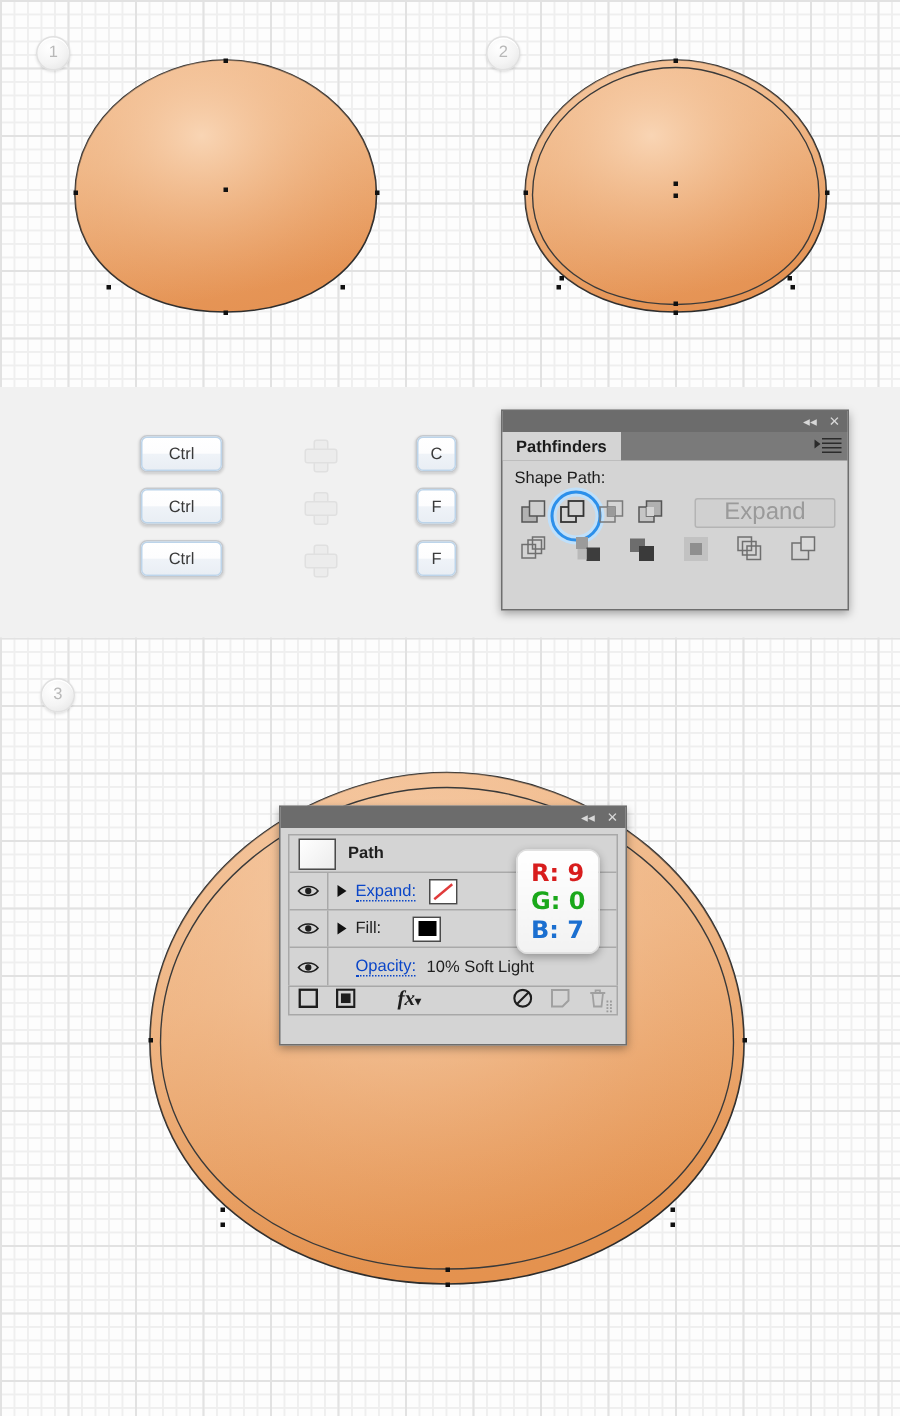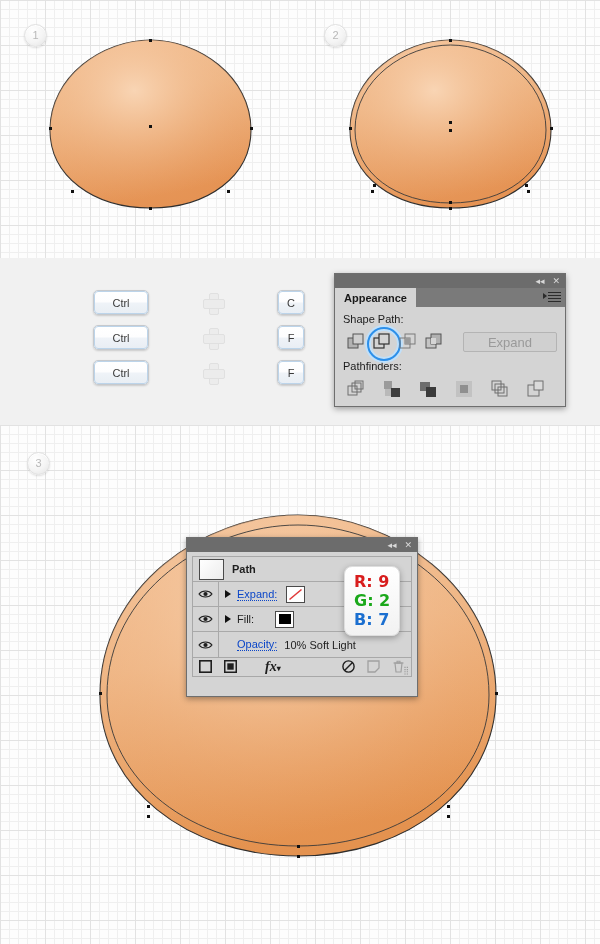--- a/index.html
+++ b/index.html
@@ -124,21 +124,21 @@
     content: ""; position: absolute; left: 50%; top: 50%;
     width: 30px; height: 30px; margin: -15px 0 0 -15px;
     border-radius: 50%; border: 2px solid #2b90ec;
     box-shadow: 0 0 0 2px #bfe0fb, inset 0 0 0 2px #bfe0fb;
   }
   .expand-btn {
     width: 94px; height: 20px; margin-left: 16px;
     border: 1px solid #b4b4b4; border-radius: 2px;
     background: #d0d0d0; color: #9a9a9a;
     display: flex; align-items: center; justify-content: center;
-    font-size: 13px;
+    font-size: 16px;
   }
 
   
   .ap-list { background: #d4d4d4; border: 1px solid #a8a8a8; border-bottom: none; }
   .ap-row {
     display: flex; align-items: center; height: 25px;
     border-bottom: 1px solid #a9a9a9;
   }
   .ap-eye {
     width: 26px; display: flex; align-items: center; justify-content: center;
@@ -328,21 +328,21 @@
 
   <div class="ai-panel" id="pathfinder" style="left:334px; top:273px; width:232px; height:134px;">
 
     <div class="panel-titlebar">
       <span class="tb-btn">◂◂</span>
       <span class="tb-btn">✕</span>
     </div>
 
     <div class="panel-tabbar">
       <div class="panel-tab">
-        <span>Appearance</span>
+        <span>Pathfinders</span>
       </div>
       <div class="panel-menu">
         <i class="caret"></i>
           <span></span>
           <span></span>
           <span></span>
           <span></span>
       </div>
     </div>
 
@@ -374,21 +374,20 @@
             <rect x="1" y="5" width="10" height="10" fill="#c5c5c5" stroke="#555" stroke-width="1"></rect>
             <rect x="6" y="1" width="10" height="10" fill="#b0b0b0" stroke="#555" stroke-width="1"></rect>
             <rect x="6" y="5" width="5" height="6" fill="#d4d4d4"></rect>
           </svg>
         </div>
         <div class="expand-btn">
           <span>Expand</span>
         </div>
       </div>
 
-      <div class="section-label" style="margin-top:6px;">Pathfinders:</div>
 
       <div class="pf-row" style="gap:10px;">
         <div class="pf-btn">
           <svg width="18" height="18" viewBox="0 0 18 18">
             <rect x="1" y="6" width="9" height="9" fill="none" stroke="#6f6f6f" stroke-width="1"></rect>
             <rect x="5" y="3" width="9" height="9" fill="none" stroke="#6f6f6f" stroke-width="1"></rect>
             <rect x="8" y="1" width="8" height="8" fill="none" stroke="#6f6f6f" stroke-width="1"></rect>
           </svg>
         </div>
         <div class="pf-btn">
@@ -523,17 +522,17 @@
             <path d="M5 1.2 H8 V3 H5 Z" fill="none" stroke="#a0a0a0" stroke-width="1.1"></path>
           </svg>
         </span>
         <span style="position:absolute;right:2px;bottom:1px;color:#9a9a9a;font-size:8px;">⣿</span>
       </div>
     </div>
   </div>
 
   <div class="rgb-tip" style="left:344px; top:566px;">
     <div class="r">R: 9</div>
-    <div class="g">G: 2</div>
+    <div class="g">G: 0</div>
     <div class="b">B: 7</div>
   </div>
 
 </div>
 
 </body></html>

